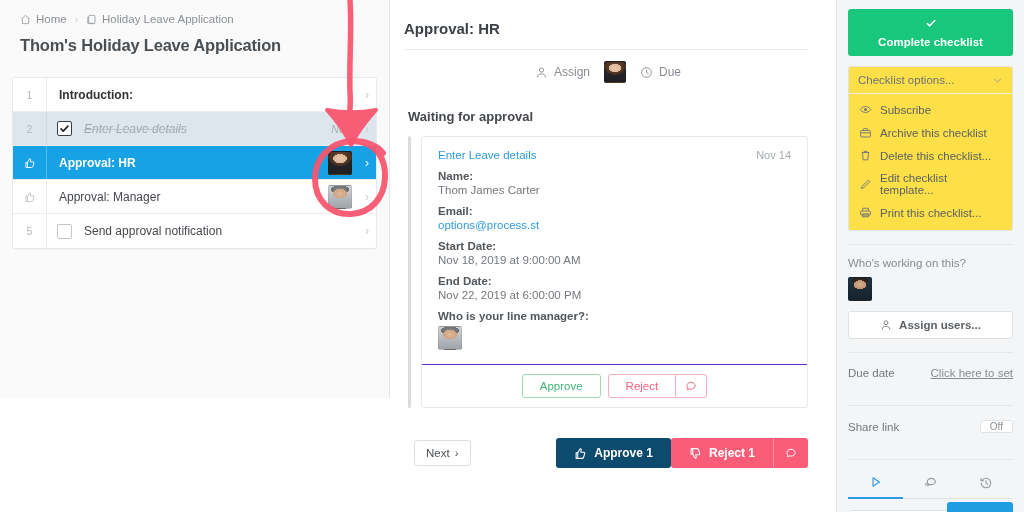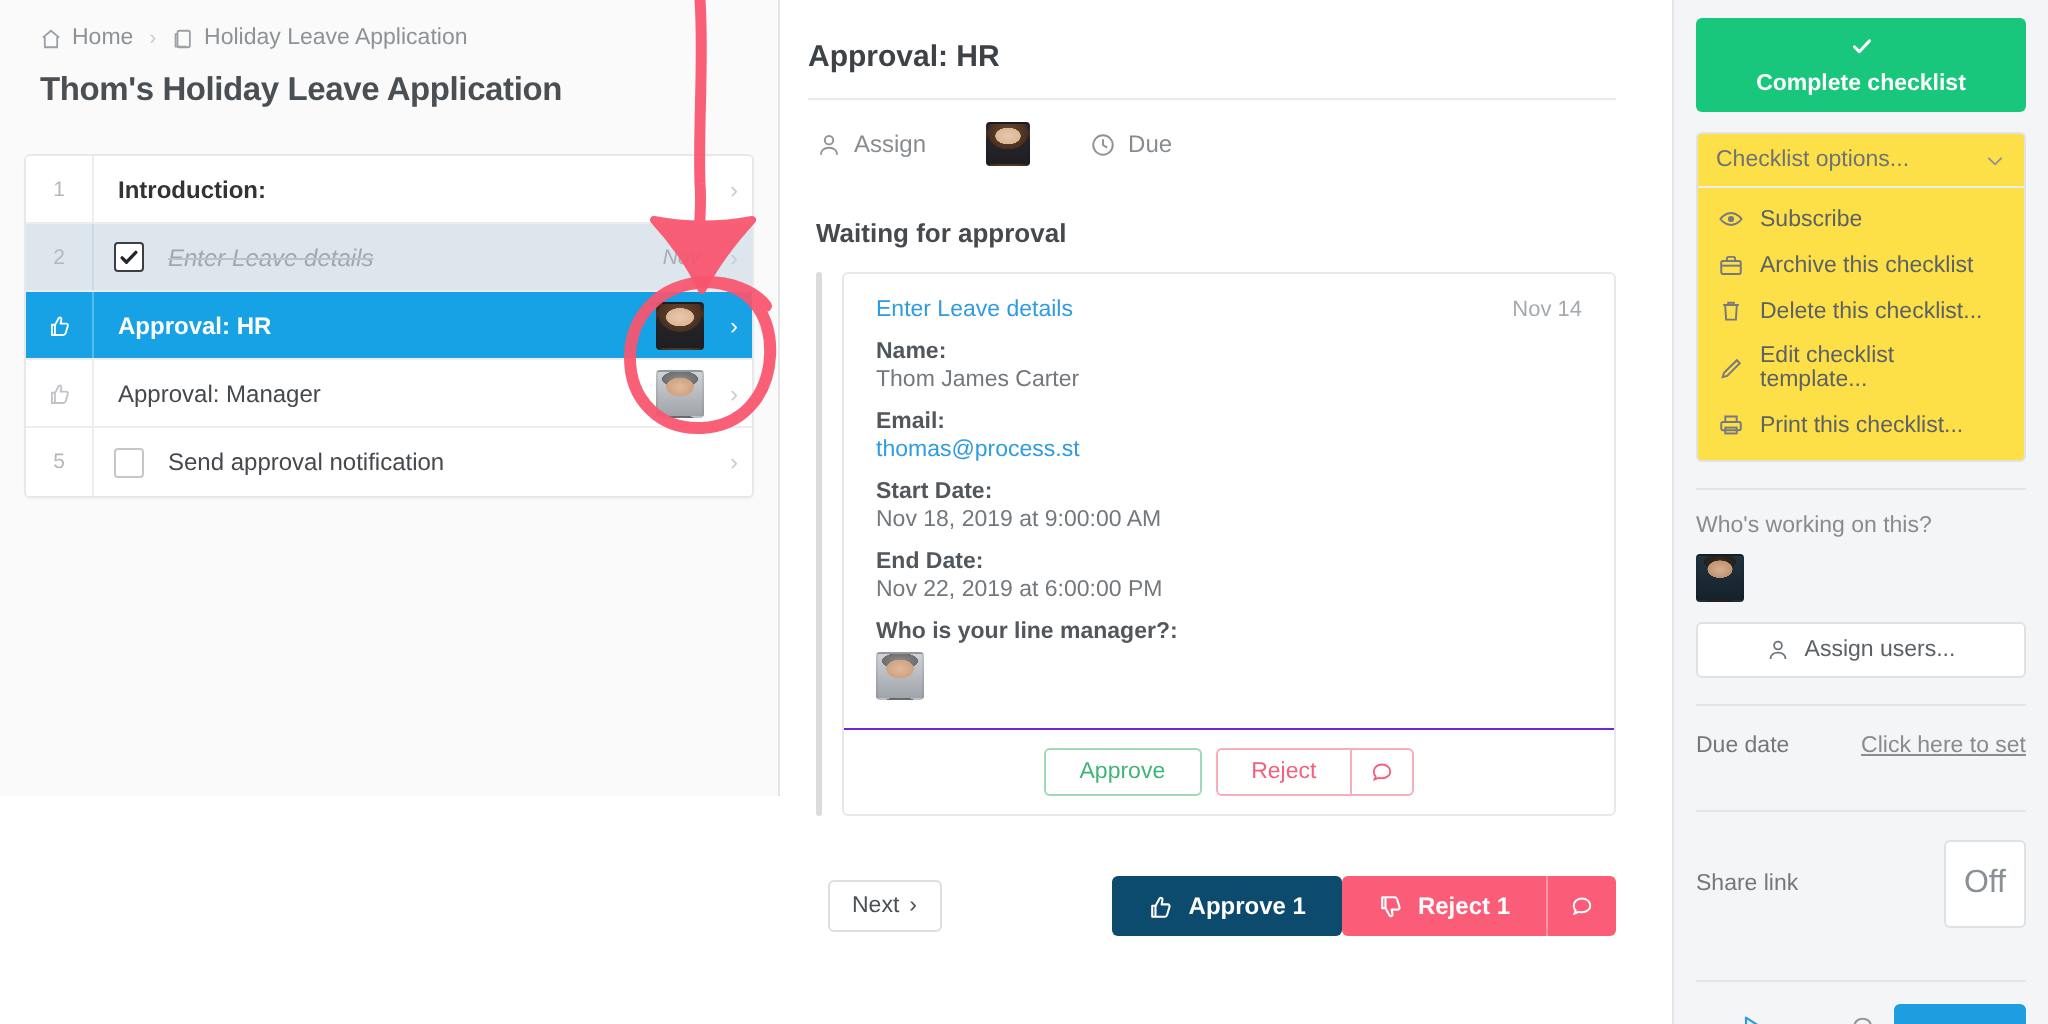--- a/index.html
+++ b/index.html
@@ -94,21 +94,21 @@
   
   .main-panel {
     flex: 1 1 auto;
     background: #fff;
     position: relative;
     padding: 20px 28px 0 14px;
     overflow: hidden;
   }
   .main-title { font-size: 15px; font-weight: bold; color: #3d4247; padding-left: 0; }
   .main-divider { margin-top: 12px; border-top: 1px solid #e9ebed; }
-  .meta-row { display: flex; align-items: center; gap: 30px; padding: 11px 0 0 4px; }
+  .meta-row { display: flex; align-items: center; gap: 14px; padding: 11px 0 0 4px; justify-content: center; }
   .meta-btn { display: flex; align-items: center; gap: 6px; font-size: 12px; color: #878c91; cursor: pointer; }
   .meta-avatar {
     width: 22px; height: 22px; border-radius: 2px;
     background-size: cover; background-position: center top;
     border: 1px solid rgba(0,0,0,0.08);
   }
   .waiting-title { font-size: 13px; font-weight: bold; color: #46494d; padding: 26px 0 0 4px; }
   .approval-card-wrap { display: flex; padding: 12px 0 0 4px; }
   .card-rail { width: 3px; background: #d9dbdd; border-radius: 2px; flex: 0 0 3px; }
   .approval-card {
@@ -213,28 +213,28 @@
   .worker-avatar {
     width: 24px; height: 24px; border-radius: 2px; margin-top: 8px;
     background-size: cover; background-position: center top;
     border: 1px solid rgba(0,0,0,0.08);
   }
   .btn-assign {
     width: 100%; margin-top: 10px;
     background: #fff; border: 1px solid #dfe1e3; border-radius: 3px;
     font-size: 11.5px; color: #5c6165; padding: 7px 0;
     display: flex; align-items: flex-end; justify-content: center; gap: 7px;
-    cursor: pointer; font-family: inherit;
+    cursor: pointer; font-family: inherit; font-weight: bold;
   }
   .kv-row { display: flex; align-items: center; justify-content: space-between; padding: 14px 0 13px 0; }
   .kv-key { font-size: 11.5px; color: #73787c; }
   .kv-link { font-size: 11.5px; color: #878c90; text-decoration: underline; cursor: pointer; }
   .toggle-off {
     background: #fff; border: 1px solid #dfe1e3; border-radius: 3px;
-    font-size: 16px; color: #8b9094; padding: 12px 9px; cursor: pointer; font-family: inherit;
+    font-size: 10px; color: #8b9094; padding: 0 9px; cursor: pointer; font-family: inherit;
   }
   .tabs-row { display: flex; align-items: stretch; padding-top: 8px; }
   .tab-item {
     flex: 1 1 0; display: flex; align-items: center; justify-content: center;
     padding: 7px 0 8px 0;
     border-bottom: 1px solid #e0e2e4;
     color: #9499a0; cursor: pointer;
   }
   .tab-item.active { color: #2f9be0; border-bottom: 2px solid #2f9be0; }
   .search-box {
@@ -393,21 +393,21 @@
         <div class="card-body">
           <div class="card-head">
             <span class="card-link">Enter Leave details</span>
             <span class="card-date">Nov 14</span>
           </div>
 
           <div class="fld-label">Name:</div>
           <div class="fld-value">Thom James Carter</div>
 
           <div class="fld-label">Email:</div>
-          <div class="fld-value link">thomas@process.st</div>
+          <div class="fld-value link">options@process.st</div>
 
           <div class="fld-label">Start Date:</div>
           <div class="fld-value">Nov 18, 2019 at 9:00:00 AM</div>
 
           <div class="fld-label">End Date:</div>
           <div class="fld-value">Nov 22, 2019 at 6:00:00 PM</div>
 
           <div class="fld-label">Who is your line manager?:</div>
           <div class="mgr-avatar av-man-grey"></div>
         </div>

